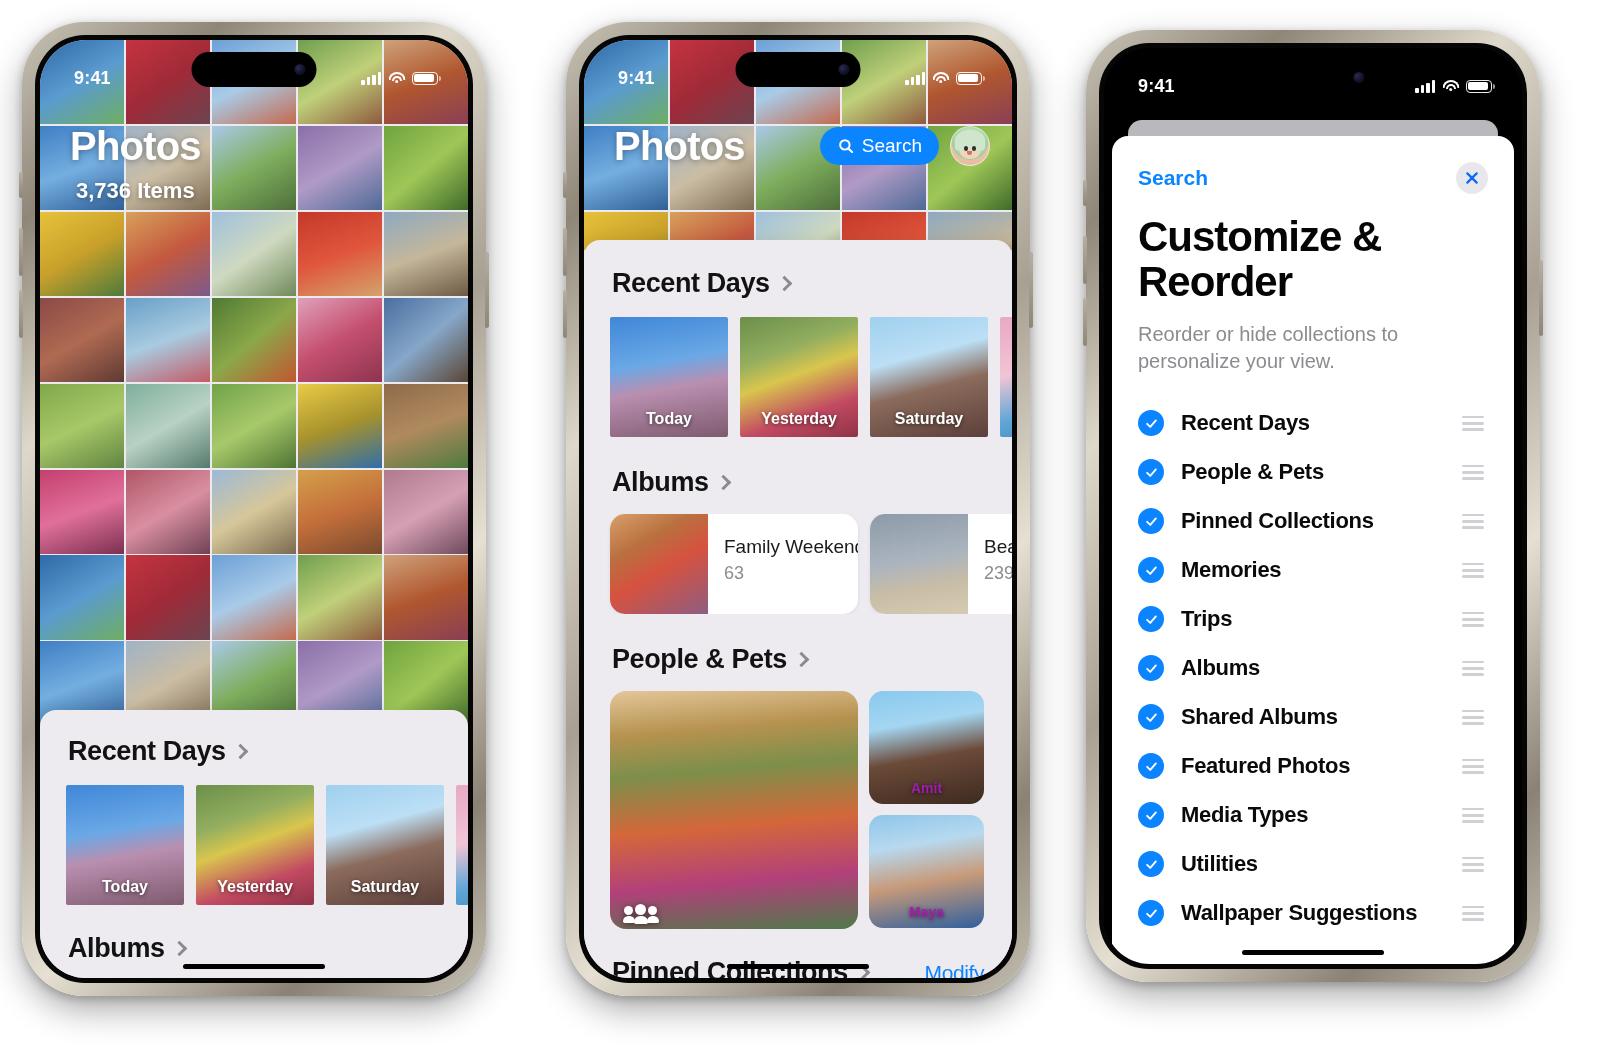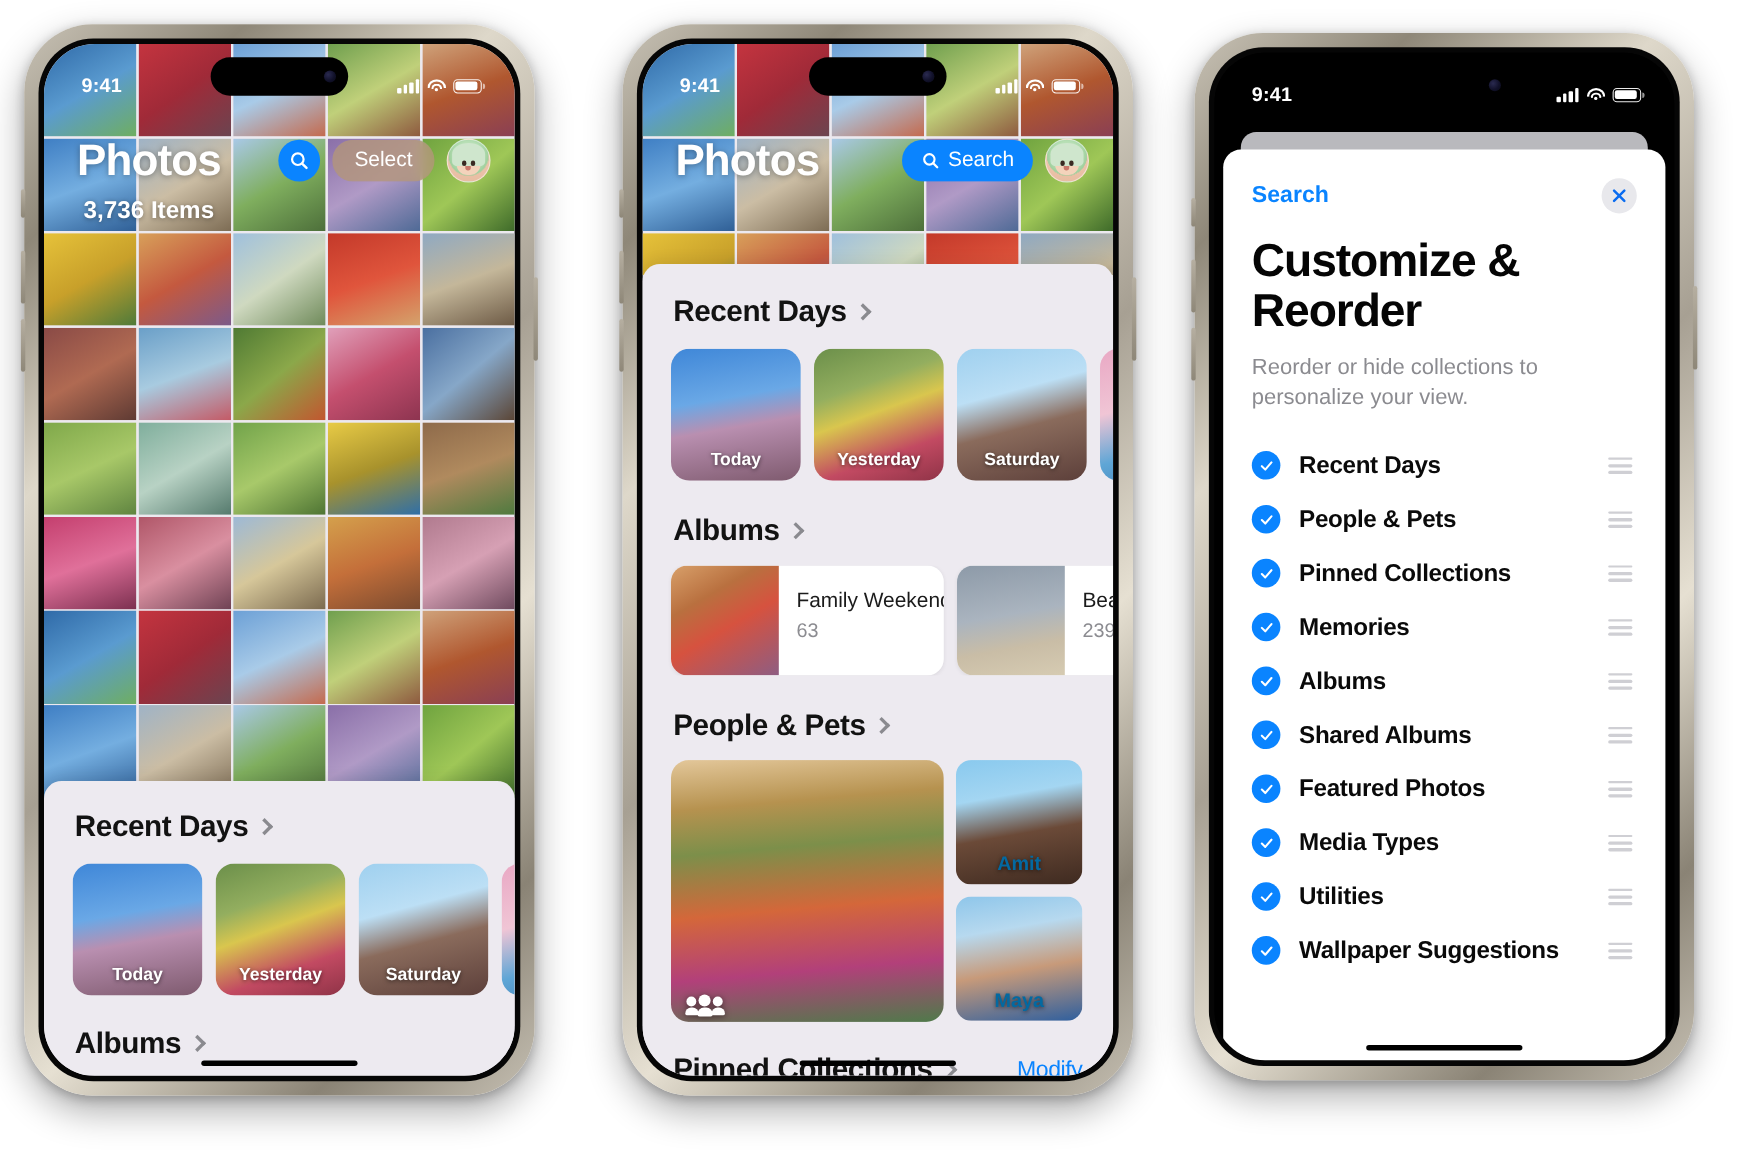--- a/index.html
+++ b/index.html
@@ -123,39 +123,39 @@
     background:#edeaf0; border-radius: 16px 16px 0 0;
     box-shadow: 0 -2px 14px rgba(0,0,0,.07);
     overflow:hidden;
   }
   .sec-head { display:flex; align-items:center; gap: 9px; padding: 0 28px;
     font-size: 27px; font-weight: bold; color:#121212; letter-spacing:-.4px; }
   .chev { width: 11px; height:11px; border-right: 3.4px solid #8a8a8f;
     border-top: 3.4px solid #8a8a8f; transform: rotate(45deg); margin-top:-1px; }
 
   .hscroll { display:flex; gap: 12px; padding: 0 26px; overflow:hidden; }
-  .daycard { width: 118px; height: 120px; border-radius: 17px; overflow:hidden;
+  .daycard { width: 118px; height: 120px; border-radius: 2px; overflow:hidden;
      position:relative; flex:0 0 auto; }
   .daycard .lbl { position:absolute; bottom: 9px; left: 0; right:0; text-align:center;
      color:#fff; font-size:16px; font-weight:600; text-shadow: 0 1px 4px rgba(0,0,0,.6); }
 
   .albumcard { flex:0 0 auto; width: 248px; height: 100px; border-radius: 15px;
     background:#fff; display:flex; overflow:hidden; box-shadow:0 1px 4px rgba(0,0,0,.07); }
   .albumcard .thumb { width: 98px; height:100%; flex:0 0 auto; }
   .albumcard .meta { padding: 22px 0 0 16px; }
   .albumcard .nm { font-size: 19px; color:#1b1b1b; font-weight:400; white-space:nowrap; }
   .albumcard .ct { font-size: 18px; color:#8c8c91; margin-top: 5px; }
 
   
   .pp-row { display:flex; gap: 11px; padding: 0 26px; }
   .pp-big { width: 248px; height: 238px; border-radius: 16px; overflow:hidden; position:relative; flex:0 0 auto; }
   .pp-col { display:flex; flex-direction:column; gap: 11px; flex:0 0 auto; }
   .pp-sm { width: 115px; height: 113px; border-radius: 14px; overflow:hidden; position:relative; }
   .pp-sm .lbl { position:absolute; bottom: 8px; left:0; right:0; text-align:center;
-    color:#0369a1; font-size:18px; font-weight:600; text-shadow:0 1px 4px rgba(0,0,0,.6); }
+    color:#a21caf; font-size:14px; font-weight:600; text-shadow:0 1px 4px rgba(0,0,0,.6); }
   .grp-icon { position:absolute; left: 14px; bottom: 14px; display:flex; align-items:flex-end; gap:2px;
     filter: drop-shadow(0 1px 3px rgba(0,0,0,.5)); }
   .grp-icon .p { width: 9px; height: 9px; border-radius:50%; background:#fff; position:relative; }
   .grp-icon .p::after { content:''; position:absolute; left:-1.5px; top:10px; width:12px;height:7px;
     background:#fff; border-radius: 6px 6px 2px 2px; }
   .grp-icon .p.mid { width: 11px; height:11px; }
   .grp-icon .p.mid::after { left:-1.5px; top:12px; width:14px; height:8px; }
 
   .modify-link { color:#0a84ff; font-size: 21px; font-weight:400; }
 
@@ -322,38 +322,20 @@
                 </div>
                 <div class="pcell">
                   <div class="ph" style="background:linear-gradient(140deg,#6fa33f,#9fc757,#3f6b2a)"></div>
                 </div>
               </div>
           </div>
 
           <div class="nav-overlay">
             <div class="nav-row" style="pointer-events:auto;">
               <div class="nav-title">Photos</div>
-              <div class="nav-actions">
-                <div class="btn-round">
-                  <svg viewBox="0 0 24 24" width="20" height="20">
-                    <circle cx="10.5" cy="10.5" r="6.3" fill="none" stroke="#fff" stroke-width="2.4"></circle>
-                    <line x1="15.2" y1="15.2" x2="20" y2="20" stroke="#fff" stroke-width="2.6" stroke-linecap="round"></line>
-                  </svg>
-                </div>
-                <div class="btn-pill">
-                  <span>Select</span>
-                </div>
-                <div class="avatar">
-                  <div class="face"></div>
-                    <div class="hair"></div>
-                  <div class="eye l"></div>
-                    <div class="eye r"></div>
-                    <div class="mouth"></div>
-                </div>
-              </div>
             </div>
           </div>
           <div class="items-count">3,736 Items</div>
 
           <div class="sheet" style="height:268px;">
             <div class="sec-head" style="padding-top:26px;">
               <span>Recent Days</span>
               <span class="chev"></span>
             </div>
             <div class="hscroll" style="margin-top:18px;">
@@ -676,20 +658,33 @@
                   <i></i>
                   <i></i>
                 </span>
               </div>
               <div class="ms-item">
                 <span class="check">
                   <svg viewBox="0 0 24 24">
                     <polyline points="5,12.5 10,17.5 19,7" fill="none" stroke="#fff" stroke-width="3" stroke-linecap="round" stroke-linejoin="round"></polyline>
                   </svg>
                 </span>
+                <span class="ms-lab">Trips</span>
+                <span class="drag">
+                  <i></i>
+                  <i></i>
+                  <i></i>
+                </span>
+              </div>
+              <div class="ms-item">
+                <span class="check">
+                  <svg viewBox="0 0 24 24">
+                    <polyline points="5,12.5 10,17.5 19,7" fill="none" stroke="#fff" stroke-width="3" stroke-linecap="round" stroke-linejoin="round"></polyline>
+                  </svg>
+                </span>
                 <span class="ms-lab">Albums</span>
                 <span class="drag">
                   <i></i>
                   <i></i>
                   <i></i>
                 </span>
               </div>
               <div class="ms-item">
                 <span class="check">
                   <svg viewBox="0 0 24 24">

